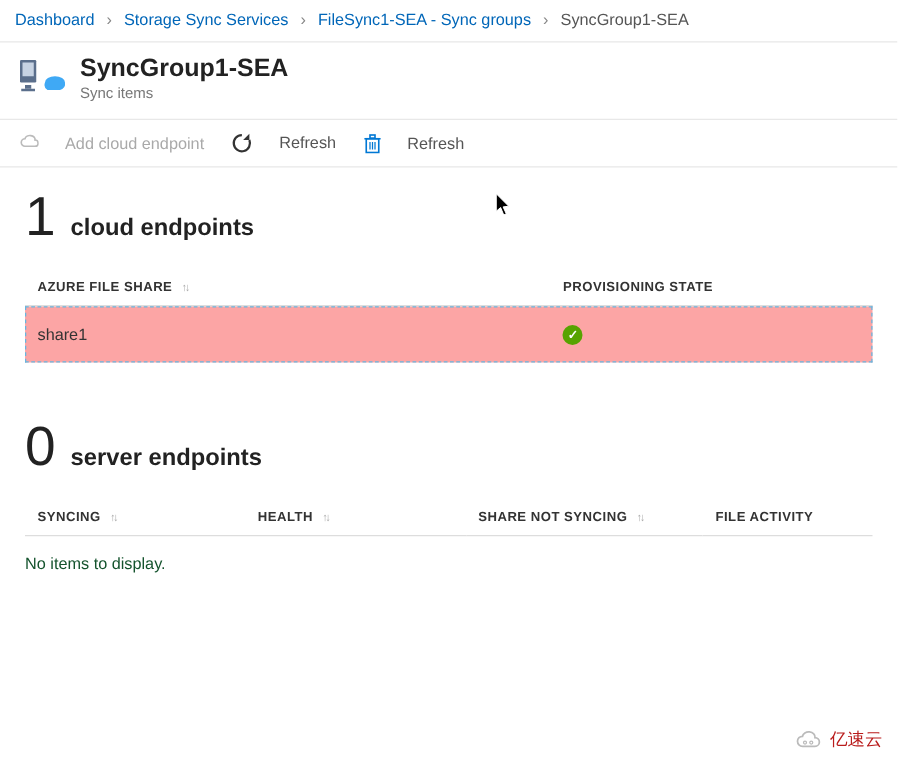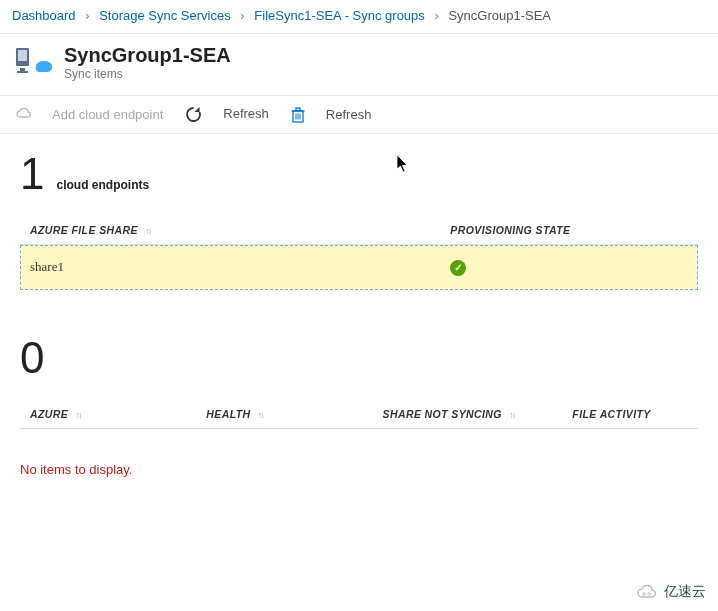--- a/index.html
+++ b/index.html
@@ -45,55 +45,53 @@
     color: #555;
     cursor: pointer;
     font-size: 13px;
   }
   .toolbar-item.disabled { color: #a9a9a9; cursor: default; }
   .toolbar-item svg { flex-shrink: 0; }
 
   .section { padding: 18px 20px 0 20px; }
   .count-line { display: flex; align-items: baseline; gap: 12px; }
   .count-num { font-size: 44px; font-weight: 400; color: #222; line-height: 1; }
-  .count-label { font-size: 12px; font-weight: 700; color: #222; }
+  .count-label { font-size: 19px; font-weight: 700; color: #222; }
 
   .tbl { width: calc(100% - 40px); margin: 20px 20px 0 20px; border-collapse: collapse; }
   .tbl th {
     text-align: left;
     font-size: 10.5px;
     letter-spacing: 0.4px;
     font-weight: 700;
     color: #333;
     padding: 8px 10px;
     border-bottom: 1px solid #ddd;
     position: relative;
-    font-style: italic;
   }
   .sort-ico { display:inline-block; font-size:9px; color:#aaa; margin-left:4px; letter-spacing:-2px;}
   .tbl td { padding: 14px 10px; font-size: 13px; color: #333; }
   .row-selected {
-    background: #fef9c3;
+    background: #fca5a5;
     outline: 1px dashed #66b6e0;
     outline-offset: -1px;
-    font-family: Liberation Serif, serif;
   }
   .state-ok {
     width: 16px; height: 16px; border-radius: 50%;
     background: #57a300;
     display: inline-flex; align-items: center; justify-content: center;
     color: #fff; font-size: 10px; font-weight: bold;
   }
-  .empty-note { padding: 33px 20px; font-size: 13px; color: #b91c1c; }
+  .empty-note { padding: 14px 20px; font-size: 13px; color: #14532d; }
 
   .cursor-arrow { position: absolute; left: 396px; top: 154px; pointer-events: none; }
 
   .watermark {
     position: fixed; right: 12px; bottom: 10px;
-    font-size: 14px; color: #14532d; display: flex; align-items: center; gap: 6px;
+    font-size: 14px; color: #b91c1c; display: flex; align-items: center; gap: 6px;
   }
 </style>
 </head>
 <body>
 
 <div class="breadcrumb">
   <a>Dashboard</a>
   <span class="sep">›</span>
   <a>Storage Sync Services</a>
   <span class="sep">›</span>
@@ -168,28 +166,29 @@
       <td>
         <span class="state-ok">✓</span>
       </td>
     </tr>
   </tbody>
 </table>
 
 <div class="section" style="margin-top:28px">
   <div class="count-line">
     <span class="count-num">0</span>
+    <span class="count-label">server endpoints</span>
   </div>
 </div>
 
 <table class="tbl">
   <thead>
     <tr>
       <th style="width:26%">
-        <span>AZURE</span>
+        <span>SYNCING</span>
         <span class="sort-ico">↑↓</span>
       </th>
       <th style="width:26%">
         <span>HEALTH</span>
         <span class="sort-ico">↑↓</span>
       </th>
       <th style="width:28%">
         <span>SHARE NOT SYNCING</span>
         <span class="sort-ico">↑↓</span>
       </th>

